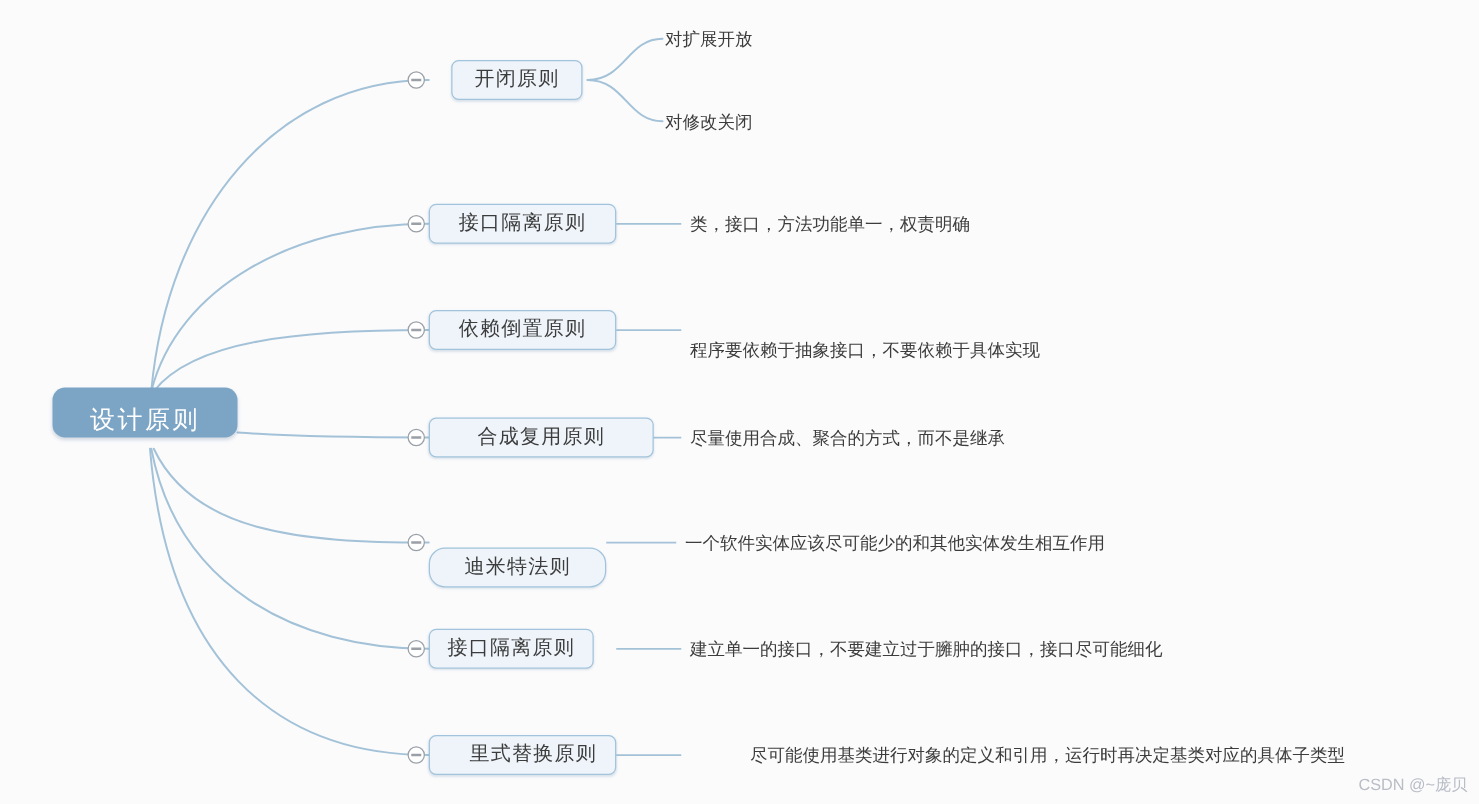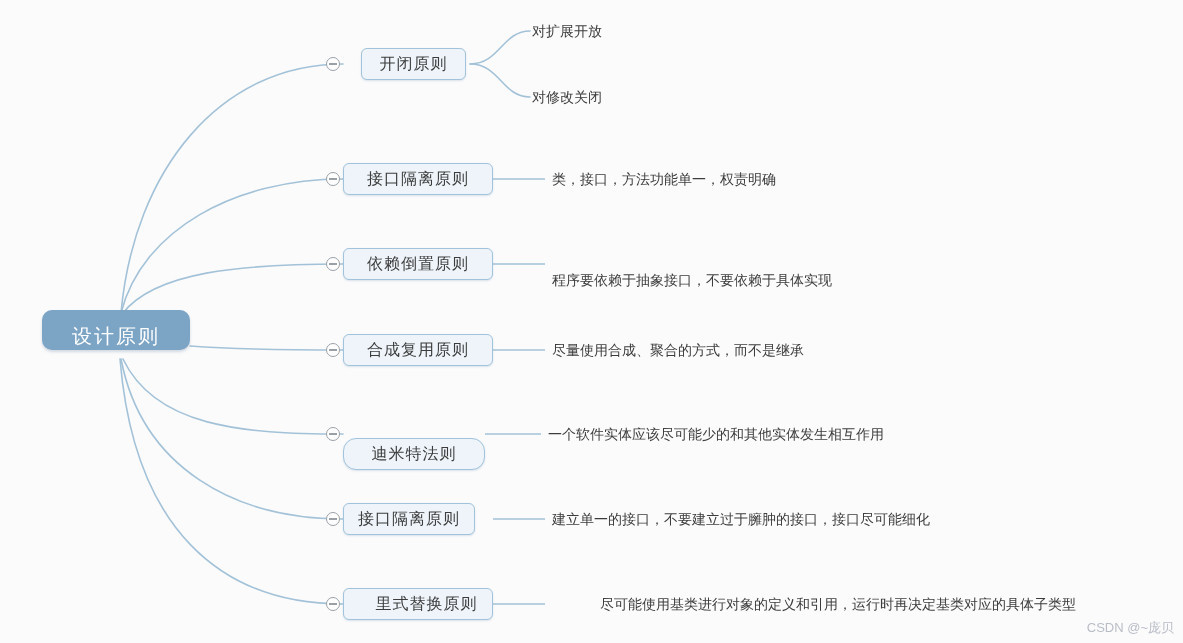--- a/index.html
+++ b/index.html
@@ -19,21 +19,21 @@
   .topic {
     position:absolute; z-index:3; left:343px; height:32px;
     background:var(--box_fill,#eef4fa); border:1px solid var(--box_border,#a2c3dc);
     border-radius:6px; color:var(--text,#3c3c3c); font-size:16px; letter-spacing:1px;
     text-align:center; line-height:30px; box-shadow:0 1px 2px rgba(100,140,170,.22);
     white-space:nowrap; cursor:default;
   }
   .topic.b1 { top:48px;  width:105px;margin-left:18px; }
   .topic.b2 { top:163px; width:150px; }
   .topic.b3 { top:248px; width:150px; }
-  .topic.b4 { top:334px; width:150px; }
+  .topic.b4 { top:334px; width:180px; }
   .topic.b5 { top:438px; width:142px;border-radius:13px; }
   .topic.b6 { top:503px; width:132px; }
   .topic.b7 { top:588px; width:150px;padding-left:17px; }
   .collapse {
     position:absolute; z-index:4; left:326px; width:14px; height:14px;
     border:1px solid #9aa0a6; border-radius:50%; background:#fff; cursor:pointer;
   }
   .collapse::after {
     content:""; position:absolute; left:2px; right:2px; top:5px;
     border-top:2px solid #9aa0a6;

